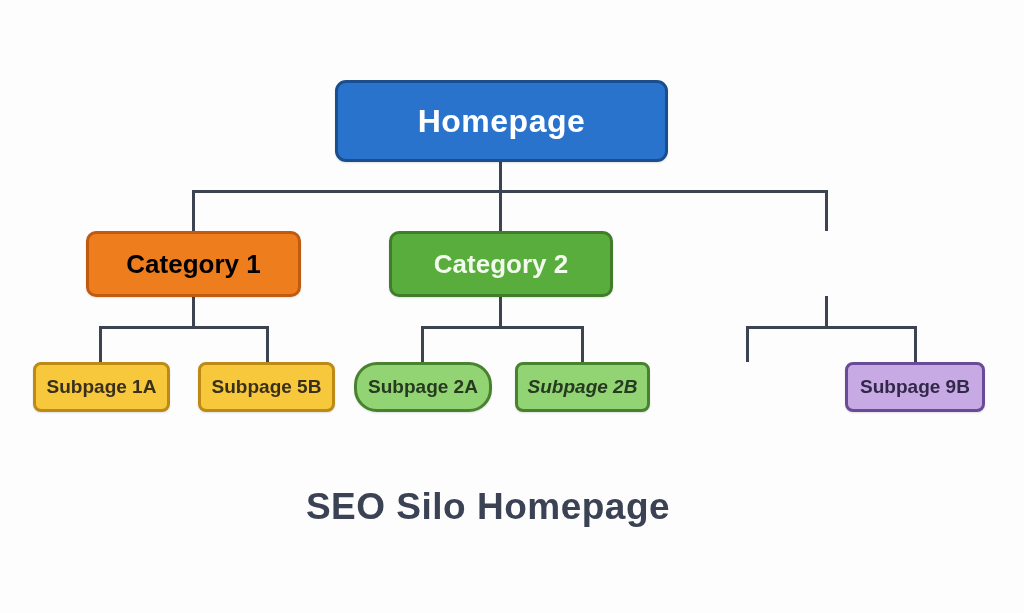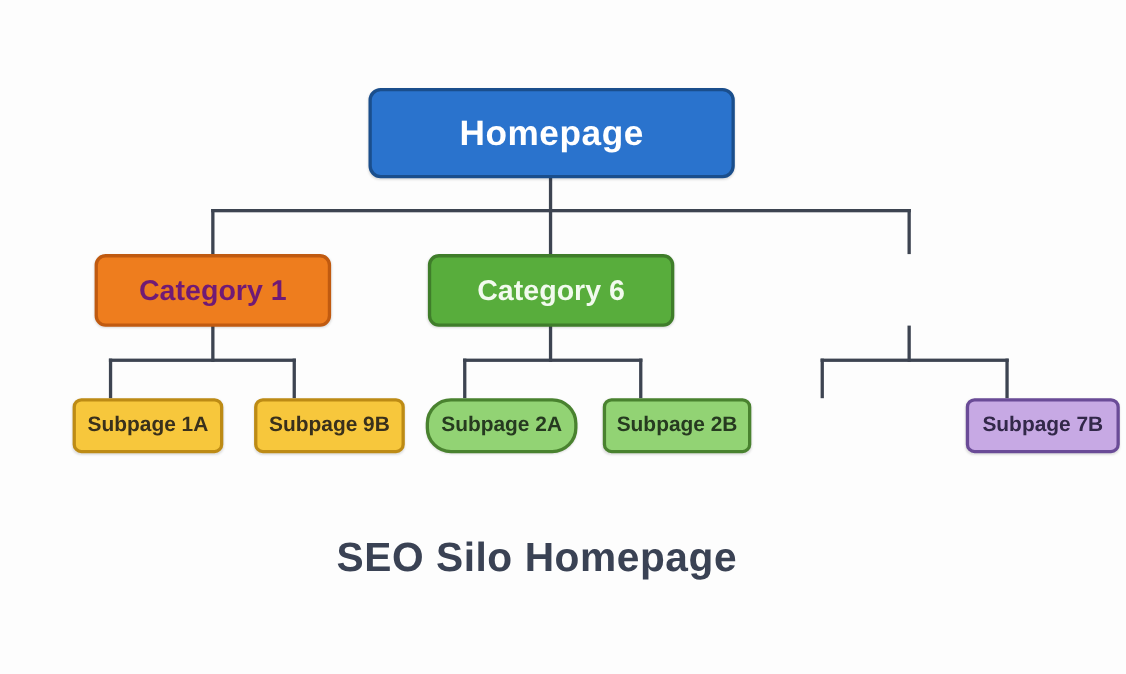--- a/index.html
+++ b/index.html
@@ -27,25 +27,25 @@
     text-align: center;
     box-shadow: 0 1px 2px rgba(0,0,0,0.12);
   }
   .node .label { white-space: nowrap; }
 
   .homepage  { left: 335px; top: 80px;  width: 333px; height: 82px; border-radius: 11px; font-size: 32px; letter-spacing: 0.5px; }
   .category  { top: 231px; height: 66px; border-radius: 10px; font-size: 26px; }
   .cat1 { left: 86px;  width: 215px; }
   .cat2 { left: 389px; width: 224px; }
   .cat3 { left: 716px; width: 223px; }
-  .subpage   { top: 362px; height: 50px; border-radius: 8px; font-size: 19px; margin-left: 33px; }
+  .subpage   { top: 362px; height: 50px; border-radius: 8px; font-size: 19px; }
   .s1a { left: 33px;  width: 137px; }
   .s1b { left: 198px; width: 137px; }
   .s2a { left: 354px; width: 138px; border-radius: 23px; }
-  .s2b { left: 515px; width: 135px; }
+  .s2b { left: 515px; width: 135px; font-style: italic; }
   .s3a { left: 681px; width: 133px; }
   .s3b { left: 845px; width: 140px; }
 
   .line { position: absolute; }
   .vline { width: 3px; }
   .hline { height: 3px; }
 
   .l-home-stem { left: 499px; top: 161px; height: 70px; }
   .l-top-h     { left: 192px; top: 190px; width: 636px; }
   .l-cat1-drop { left: 192px; top: 190px; height: 41px; }
@@ -99,38 +99,38 @@
 
   <div class="line vline l-g3-stem" style="background-color: rgb(61, 68, 81);"></div>
   <div class="line hline l-g3-h" style="background-color: rgb(61, 68, 81);"></div>
   <div class="line vline l-g3-va" style="background-color: rgb(61, 68, 81);"></div>
   <div class="line vline l-g3-vb" style="background-color: rgb(61, 68, 81);"></div>
 
   <div class="node homepage" style="background-color: rgb(42, 115, 205); border-color: rgb(26, 78, 140); color: rgb(255, 255, 255);">
     <span class="label">Homepage</span>
   </div>
 
-  <div class="node category cat1" style="background-color: rgb(238, 125, 30); border-color: rgb(192, 90, 16); color: #701a75;">
+  <div class="node category cat1" style="background-color: rgb(238, 125, 30); border-color: rgb(192, 90, 16); color: #000000;">
     <span class="label">Category 1</span>
   </div>
   <div class="node category cat2" style="background-color: rgb(88, 173, 60); border-color: rgb(63, 125, 42); color: rgb(242, 250, 238);">
-    <span class="label">Category 6</span>
+    <span class="label">Category 2</span>
   </div>
 
   <div class="node subpage s1a" style="background-color: rgb(247, 199, 60); border-color: rgb(189, 139, 21); color: rgb(57, 48, 28);">
     <span class="label">Subpage 1A</span>
   </div>
   <div class="node subpage s1b" style="background-color: rgb(247, 199, 60); border-color: rgb(189, 139, 21); color: rgb(57, 48, 28);">
-    <span class="label">Subpage 9B</span>
+    <span class="label">Subpage 5B</span>
   </div>
   <div class="node subpage s2a" style="background-color: rgb(146, 211, 116); border-color: rgb(73, 130, 47); color: rgb(38, 58, 32);">
     <span class="label">Subpage 2A</span>
   </div>
   <div class="node subpage s2b" style="background-color: rgb(146, 211, 116); border-color: rgb(73, 130, 47); color: rgb(38, 58, 32);">
     <span class="label">Subpage 2B</span>
   </div>
   <div class="node subpage s3b" style="background-color: rgb(199, 169, 228); border-color: rgb(106, 75, 151); color: rgb(50, 40, 73);">
-    <span class="label">Subpage 7B</span>
+    <span class="label">Subpage 9B</span>
   </div>
 
   <div class="diagram-title" style="color: rgb(58, 66, 84);">SEO Silo Homepage</div>
 
 </div>
 
 </body></html>

